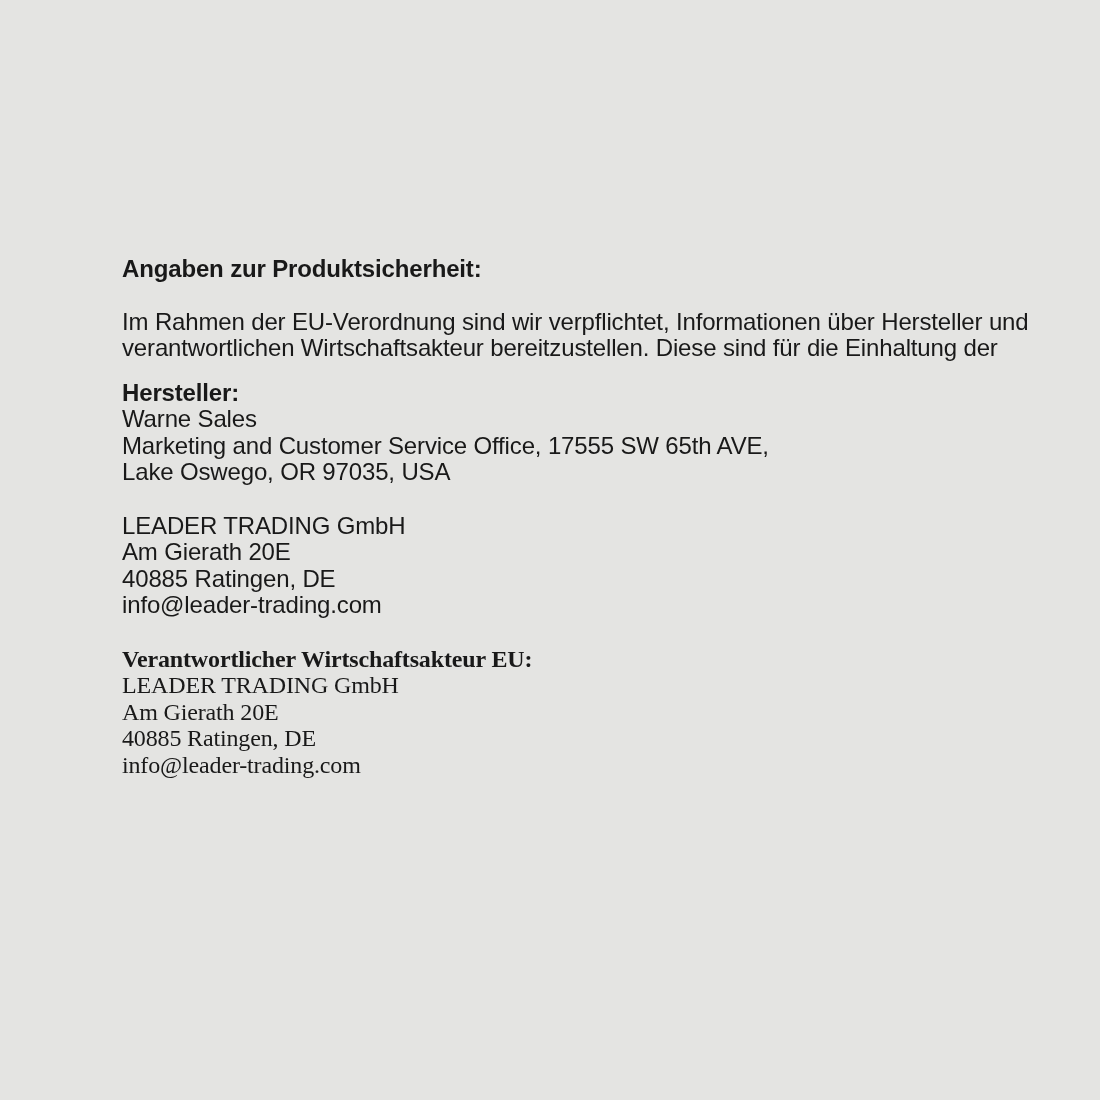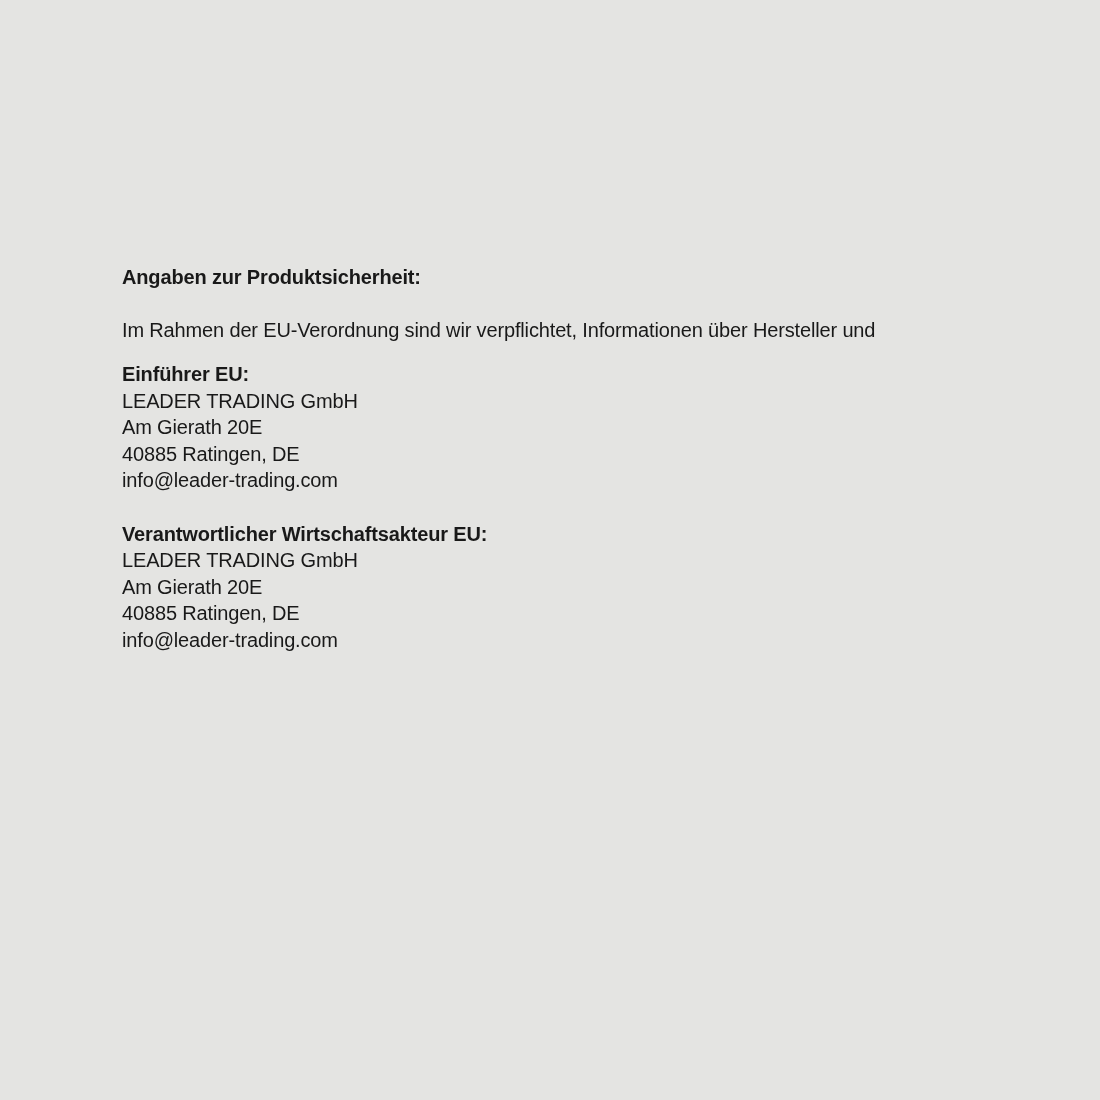--- a/index.html
+++ b/index.html
@@ -11,60 +11,67 @@
     height: 1100px;
     background: #e4e4e2;
     font-family: "Liberation Sans", "DejaVu Sans", sans-serif;
     color: #191919;
     overflow: hidden;
     position: relative;
   }
   .doc {
     position: absolute;
     left: 122px;
-    top: 264px;
+    top: 256px;
     width: 880px;
-    font-size: 20px;
+    font-size: 24px;
     line-height: 26.5px;
     letter-spacing: -0.15px;
   }
   .doc-heading {
     font-weight: bold;
     margin: 0 0 26px 0;
   }
   .intro {
     margin: 0 0 18px 0;
   }
   .section {
     margin: 0 0 27px 0;
   }
   .section:last-child {
     margin-bottom: 11px;
+    font-family: Liberation Serif, serif;
   }
   .section-label {
     font-weight: bold;
   }
   .line {
     white-space: nowrap;
   }
 </style>
 </head>
 <body>
 
 <div class="doc">
 
   <div class="doc-heading">Angaben zur Produktsicherheit:</div>
 
   <div class="intro">
     <div class="line">Im Rahmen der EU-Verordnung sind wir verpflichtet, Informationen über Hersteller und</div>
+    <div class="line">verantwortlichen Wirtschaftsakteur bereitzustellen. Diese sind für die Einhaltung der</div>
   </div>
 
+  <div class="section">
+    <div class="section-label">Hersteller:</div>
+    <div class="line">Warne Sales</div>
+    <div class="line">Marketing and Customer Service Office, 17555 SW 65th AVE,</div>
+    <div class="line">Lake Oswego, OR 97035, USA</div>
+  </div>
 
   <div class="section">
-    <div class="section-label">Einführer EU:</div>
     <div class="line">LEADER TRADING GmbH</div>
     <div class="line">Am Gierath 20E</div>
     <div class="line">40885 Ratingen, DE</div>
     <div class="line">info@leader-trading.com</div>
   </div>
 
   <div class="section">
     <div class="section-label">Verantwortlicher Wirtschaftsakteur EU:</div>
     <div class="line">LEADER TRADING GmbH</div>
     <div class="line">Am Gierath 20E</div>

